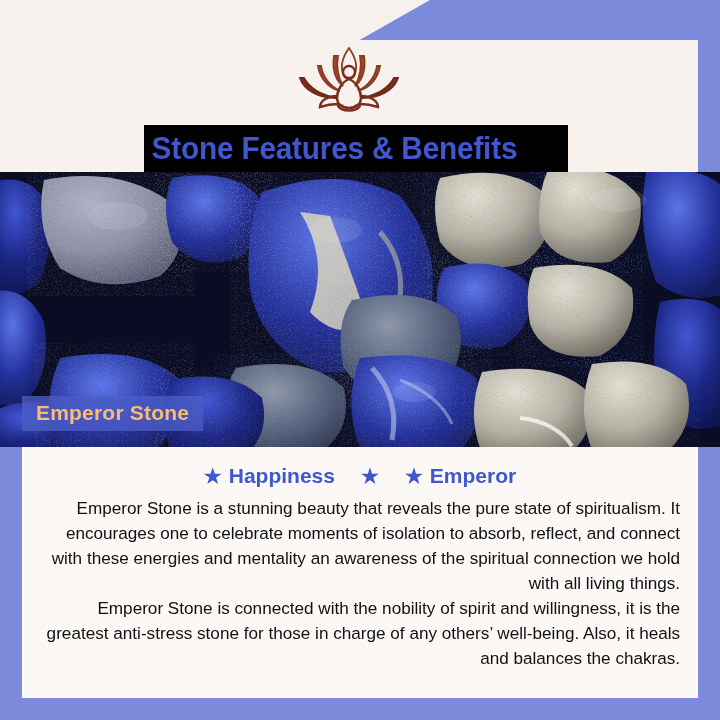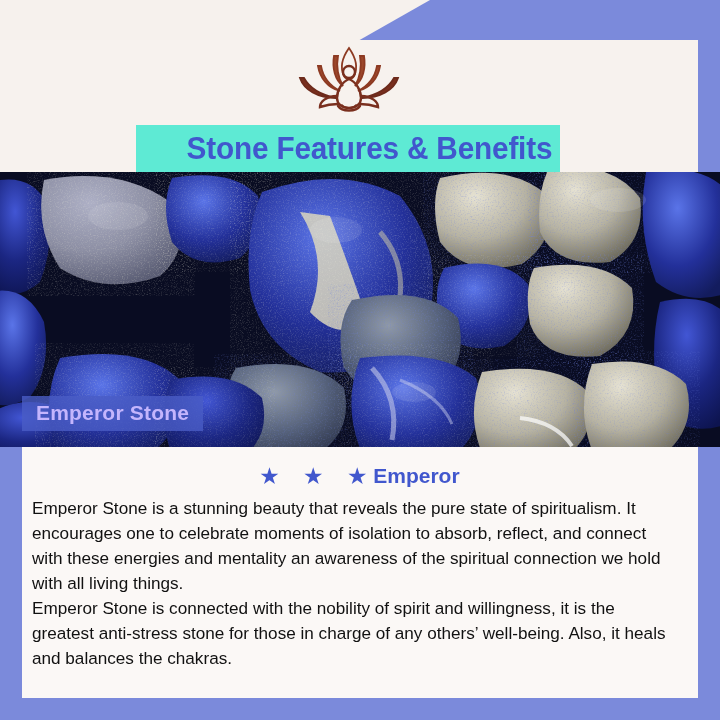--- a/index.html
+++ b/index.html
@@ -47,43 +47,43 @@
   }
   .logo-mark{width:150px;height:78px;display:block;}
   .logo-word{
     margin-top:2px;
     font-family:"Liberation Serif",serif;
     font-size:15px;letter-spacing:2.3px;color:#2a2018;font-weight:400;
   }
 
   
   .title-plate{
-    position:absolute;left:136px;top:125px;width:424px;height:47px;
-    background:#5eead4;
-    display:flex;align-items:center;justify-content:flex-end;
+    position:absolute;left:144px;top:125px;width:424px;height:47px;
+    background:#000000;
+    display:flex;align-items:center;justify-content:flex-start;
     z-index:6;
   }
   .title-text{
     font-family:"Liberation Sans Narrow","Liberation Sans",sans-serif;
     font-weight:bold;font-size:31px;letter-spacing:-0.2px;
     color:#4157cd;white-space:nowrap;
     transform:scaleX(0.96);
   }
 
   
   .photo{
     position:absolute;left:0;top:172px;width:720px;height:275px;
     overflow:hidden;background:#0b0d2a;
   }
   .photo svg{display:block;width:720px;height:275px;}
 
   .stone-label{
     position:absolute;left:22px;bottom:16px;
     background:rgba(74,92,197,0.80);
-    color:#c4b5fd;
+    color:#fdba74;
     font-size:21px;font-weight:bold;letter-spacing:0.2px;
     padding:5px 14px 6px 14px;
     z-index:4;
   }
 
   
   .body-panel{
     position:absolute;left:22px;top:447px;width:676px;height:251px;
     background:#fbf8f6;
   }
@@ -92,21 +92,21 @@
     gap:26px;margin-top:17px;
   }
   .benefit{
     display:flex;align-items:center;gap:7px;
     color:#4157cd;font-weight:bold;font-size:21px;
     font-family:"Liberation Sans Narrow","Liberation Sans",sans-serif;
   }
   .benefit .star{font-size:20px;line-height:1;color:#4157cd;}
 
   .paras{
-    margin:8px 0 0 0;padding:0 8px 0 10px;
+    margin:8px 0 0 0;padding:0 8px 0 10px;text-align:right;
   }
   .para{
     margin:0;color:#111111;
     font-family:"Liberation Sans Narrow","Liberation Sans",sans-serif;
     font-size:17.4px;line-height:25px;font-weight:normal;
     transform:scaleX(0.985);transform-origin:left center;
   }
 </style>
 </head>
 <body>
@@ -240,20 +240,21 @@
       <ellipse cx="414" cy="220" rx="22" ry="10" fill="#ffffff" opacity="0.10"></ellipse>
     </svg>
 
     <div class="stone-label">Emperor Stone</div>
   </div>
 
   <div class="body-panel">
     <div class="benefits">
       <div class="benefit">
         <span class="star">★</span>
+        <span>Happiness</span>
       </div>
       <div class="benefit">
         <span class="star">★</span>
       </div>
       <div class="benefit">
         <span class="star">★</span>
         <span>Emperor</span>
       </div>
     </div>
 

